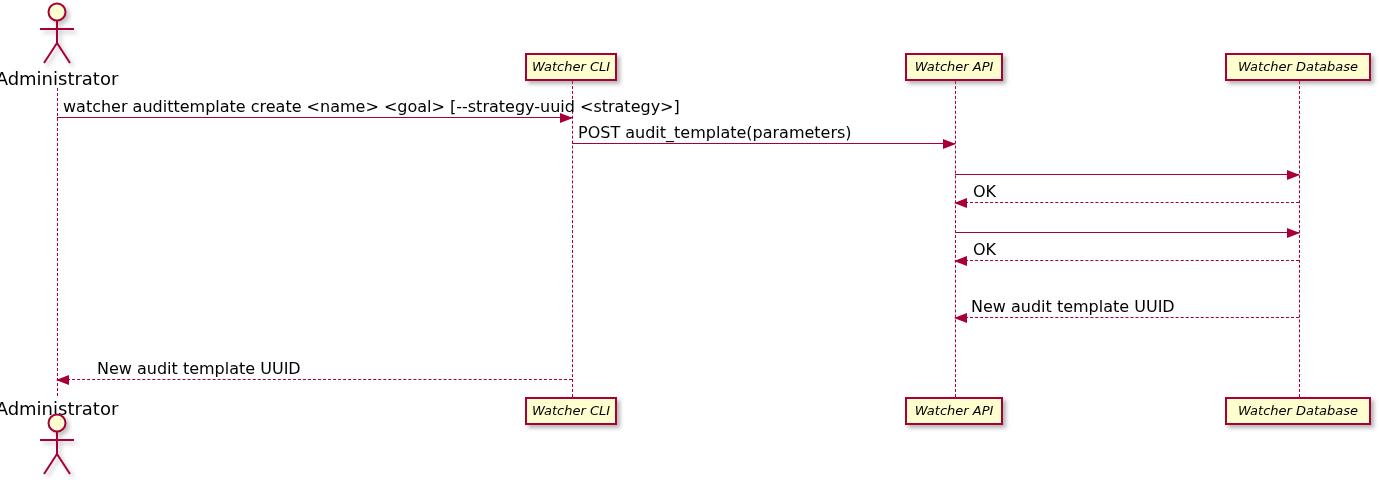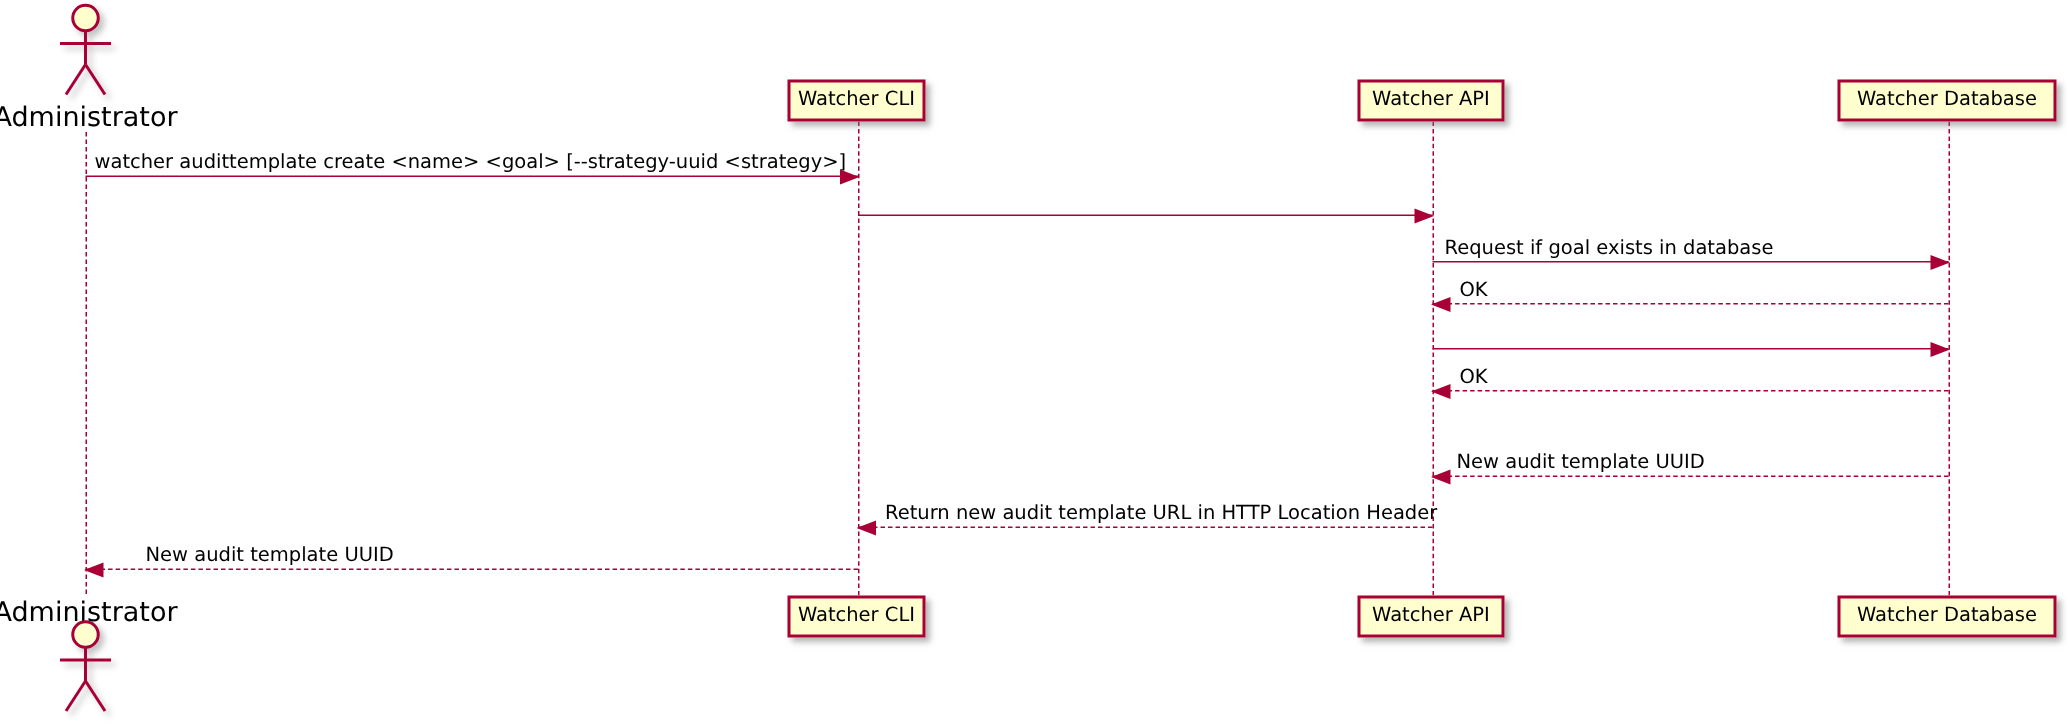--- a/index.html
+++ b/index.html
@@ -10,29 +10,29 @@
   *{margin:0;padding:0;box-sizing:border-box;}
   body{background:#ffffff;font-family:"DejaVu Sans", sans-serif;color:var(--txt);}
   .canvas{position:relative;width:1379px;height:483px;background:#ffffff;overflow:hidden;}
 
   .lifeline{position:absolute;width:0;border-left:1px dashed var(--line);}
 
   .pbox{
     position:absolute;height:28px;background:var(--fill);
     border:2px solid var(--line);
     box-shadow:3px 3px 4px rgba(120,120,120,0.55);
-    font-size:13px;line-height:24px;text-align:center;white-space:nowrap;
+    font-size:13px;line-height:24px;text-align:center;white-space:nowrap;font-style:italic;
   }
 
   .actor-figure{position:absolute;width:40px;height:64px;
     filter:drop-shadow(3px 3px 2px rgba(120,120,120,0.45));}
   .actor-label{position:absolute;font-size:18px;white-space:nowrap;transform:translateX(-50%);}
 
   .msg{position:absolute;height:19px;}
-  .msg-text{position:absolute;bottom:2px;white-space:nowrap;font-size:13px;}
+  .msg-text{position:absolute;bottom:2px;white-space:nowrap;font-size:16px;}
   .msg-line{position:absolute;left:0;right:0;bottom:0;height:0;border-top:1px solid var(--line);}
   .msg-line.dashed{border-top-style:dashed;}
   .ah{position:absolute;width:0;height:0;bottom:-5px;}
   .ah.right{right:-1px;border-left:13px solid var(--line);border-top:5px solid transparent;border-bottom:5px solid transparent;}
   .ah.left{left:-1px;border-right:13px solid var(--line);border-top:5px solid transparent;border-bottom:5px solid transparent;}
 </style>
 </head>
 <body>
 
 <div class="canvas">
@@ -55,26 +55,26 @@
   <div class="pbox" style="left:905px;top:53px;width:98px">Watcher API</div>
   <div class="pbox" style="left:1225px;top:53px;width:146px">Watcher Database</div>
 
   <div class="msg" style="left:57px;top:99px;width:515px">
     <div class="msg-text" style="left:6px">watcher audittemplate create &lt;name&gt; &lt;goal&gt; [--strategy-uuid &lt;strategy&gt;]</div>
     <div class="msg-line"></div>
     <span class="ah right"></span>
   </div>
 
   <div class="msg" style="left:572px;top:125px;width:383px">
+    <div class="msg-text" style="left:6px">POST audit_template(parameters)</div>
     <div class="msg-line"></div>
     <span class="ah right"></span>
   </div>
 
   <div class="msg" style="left:955px;top:156px;width:344px">
-    <div class="msg-text" style="left:8px">Request if goal exists in database</div>
     <div class="msg-line"></div>
     <span class="ah right"></span>
   </div>
 
   <div class="msg" style="left:955px;top:184px;width:344px">
     <div class="msg-text" style="left:18px">OK</div>
     <div class="msg-line dashed"></div>
     <span class="ah left"></span>
   </div>
 
@@ -89,25 +89,20 @@
     <span class="ah left"></span>
   </div>
 
 
   <div class="msg" style="left:955px;top:299px;width:344px">
     <div class="msg-text" style="left:16px">New audit template UUID</div>
     <div class="msg-line dashed"></div>
     <span class="ah left"></span>
   </div>
 
-  <div class="msg" style="left:572px;top:333px;width:383px">
-    <div class="msg-text" style="left:18px">Return new audit template URL in HTTP Location Header</div>
-    <div class="msg-line dashed"></div>
-    <span class="ah left"></span>
-  </div>
 
   <div class="msg" style="left:57px;top:361px;width:515px">
     <div class="msg-text" style="left:40px">New audit template UUID</div>
     <div class="msg-line dashed"></div>
     <span class="ah left"></span>
   </div>
 
   <div class="pbox" style="left:525px;top:397px;width:92px">Watcher CLI</div>
   <div class="pbox" style="left:905px;top:397px;width:98px">Watcher API</div>
   <div class="pbox" style="left:1225px;top:397px;width:146px">Watcher Database</div>

